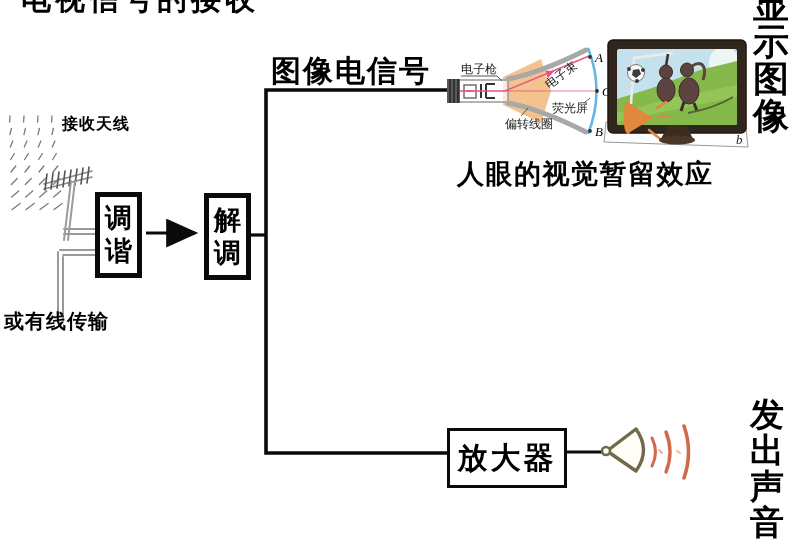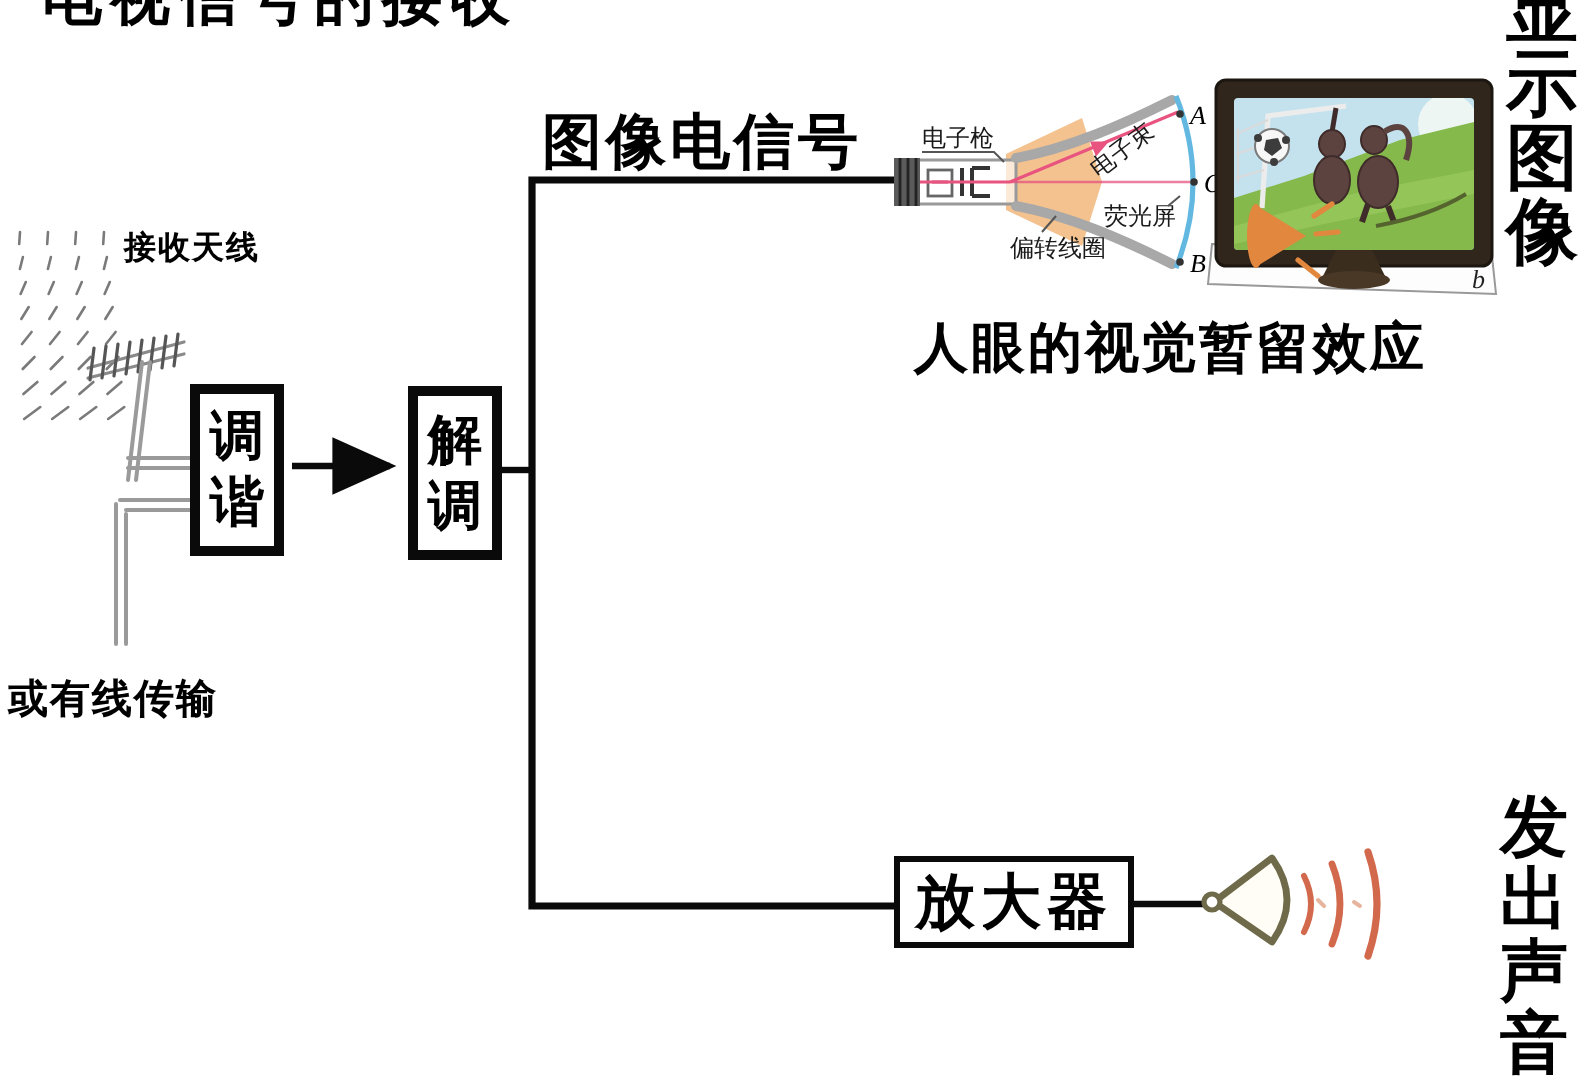--- a/index.html
+++ b/index.html
@@ -192,32 +192,32 @@
       <path d="M666,432 Q674,452 666,472" stroke-width="3.4"></path>
       <path d="M684,426 Q693,452 684,478" stroke-width="3.6"></path>
       <path d="M659,450 l3,3 M677,451 l3,2" stroke="#e7b49e" stroke-width="2"></path>
     </g>
   </svg>
 
   <div class="abs lbl" style="left:21px;top:-21px;font-size:30px;letter-spacing:4px;">电视信号的接收</div>
 
   <div class="abs lbl" style="left:62px;top:114px;font-size:16px;letter-spacing:1px;">接收天线</div>
 
-  <div class="abs lbl" style="left:4px;top:336px;font-size:20px;letter-spacing:1px;">或有线传输</div>
+  <div class="abs lbl" style="left:4px;top:308px;font-size:20px;letter-spacing:1px;">或有线传输</div>
 
   <div class="box" style="left:95px;top:192px;width:47px;height:86px;font-size:27px;line-height:33px;">调
 谐</div>
 
   <div class="box" style="left:204px;top:193px;width:47px;height:87px;font-size:27px;line-height:33px;">解
 调</div>
 
   <div class="abs lbl" style="left:271px;top:51px;font-size:30px;letter-spacing:2px;">图像电信号</div>
 
 
-  <div class="box" style="left:447px;top:428px;width:120px;height:46px;border-width:3.5px;font-size:30px;letter-spacing:3px;">放大器</div>
+  <div class="box" style="left:447px;top:428px;width:120px;height:60px;border-width:3.5px;font-size:30px;letter-spacing:3px;">放大器</div>
 
   <div class="abs lbl" style="left:457px;top:156px;font-size:27px;letter-spacing:1.5px;text-align:center;">人眼的视觉暂留效应</div>
 
   <div class="vtext" style="left:749px;top:-14px;width:44px;">显
 示
 图
 像</div>
 
   <div class="vtext" style="left:745px;top:396px;width:44px;font-size:34px;line-height:36px;">发
 出

